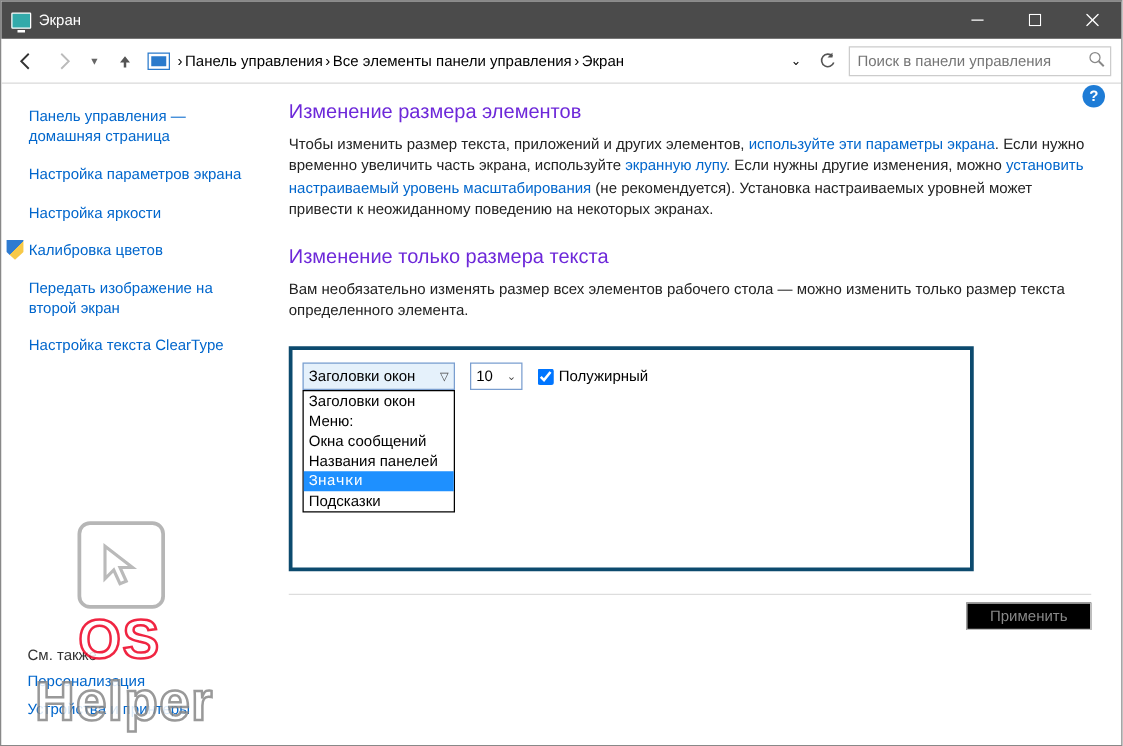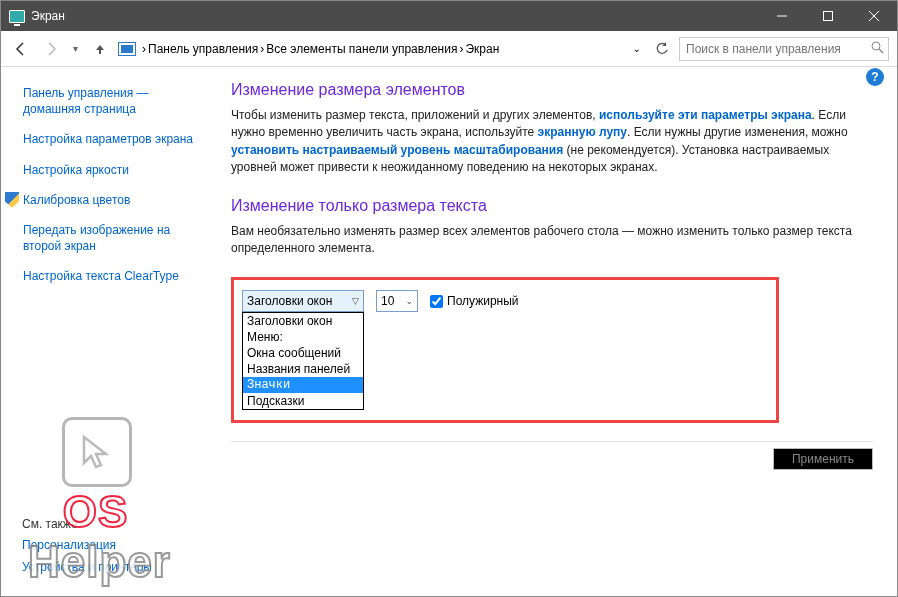--- a/index.html
+++ b/index.html
@@ -25,22 +25,22 @@
   .search .mag { color:#888;}
   .help { position:absolute; right:14px; top:68px; width:18px;height:18px;border-radius:50%;background:#1e7cd6;color:#fff;display:flex;align-items:center;justify-content:center;font-size:12px;font-weight:bold;}
   .content { display:flex; height: calc(100% - 66px); }
   .sidebar { width: 210px; padding: 18px 6px 0 22px; font-size: 12px; }
   .sidebar a { color: #0066cc; text-decoration: none; display:block; margin-bottom: 14px; line-height:1.35;}
   .sidebar .item-shield { display:flex; align-items:center; gap:4px; margin-left:-18px; padding-left:0;text-align:center;}
   .shield { width:14px;height:16px; background: linear-gradient(135deg,#2e7bd1 50%, #f7c948 50%); clip-path: polygon(0 0,100% 0,100% 60%,50% 100%,0 60%);}
   .main { flex:1; padding: 14px 24px 0 20px; font-size: 12px; position:relative; }
   h2 { color: #6d28d9; font-weight: normal; font-size: 16px; margin: 0 0 8px; }
   .para { color:#222; line-height:1.45; margin-bottom: 20px;}
-  .para a { color:#0066cc;font-weight:bold; }
-  .redbox { border: 3px solid #ef4444; padding: 10px 8px 54px; width: 548px; height:146px; position:relative; margin-top:6px;}
+  .para a { color:#0066cc; }
+  .redbox { border: 3px solid #0c4a6e; padding: 10px 8px 54px; width: 548px; height:180px; position:relative; margin-top:6px;}
   .combo-row { display:flex; align-items:center; gap:12px;}
   .combo { border:1px solid #7a9ecf; height:22px; background:#fff; display:flex; align-items:center; justify-content:space-between; padding:0 4px; font-size:12px;}
   .combo.main-c { width: 122px; background:#e5f1fb;}
   .combo.sz { width: 42px;}
   .chev { font-size:9px; color:#444;}
   .dropdown { position:absolute; top:32px; left:8px; width:122px; border:1px solid #000; background:#fff; font-size:12px;}
   .dropdown div { padding:1px 4px; }
   .dropdown .sel { background:#1e90ff; color:#fff;font-family:Liberation Mono, monospace;}
   .cb { display:flex; align-items:center; gap:4px;}
   .cb input { margin:0;}

